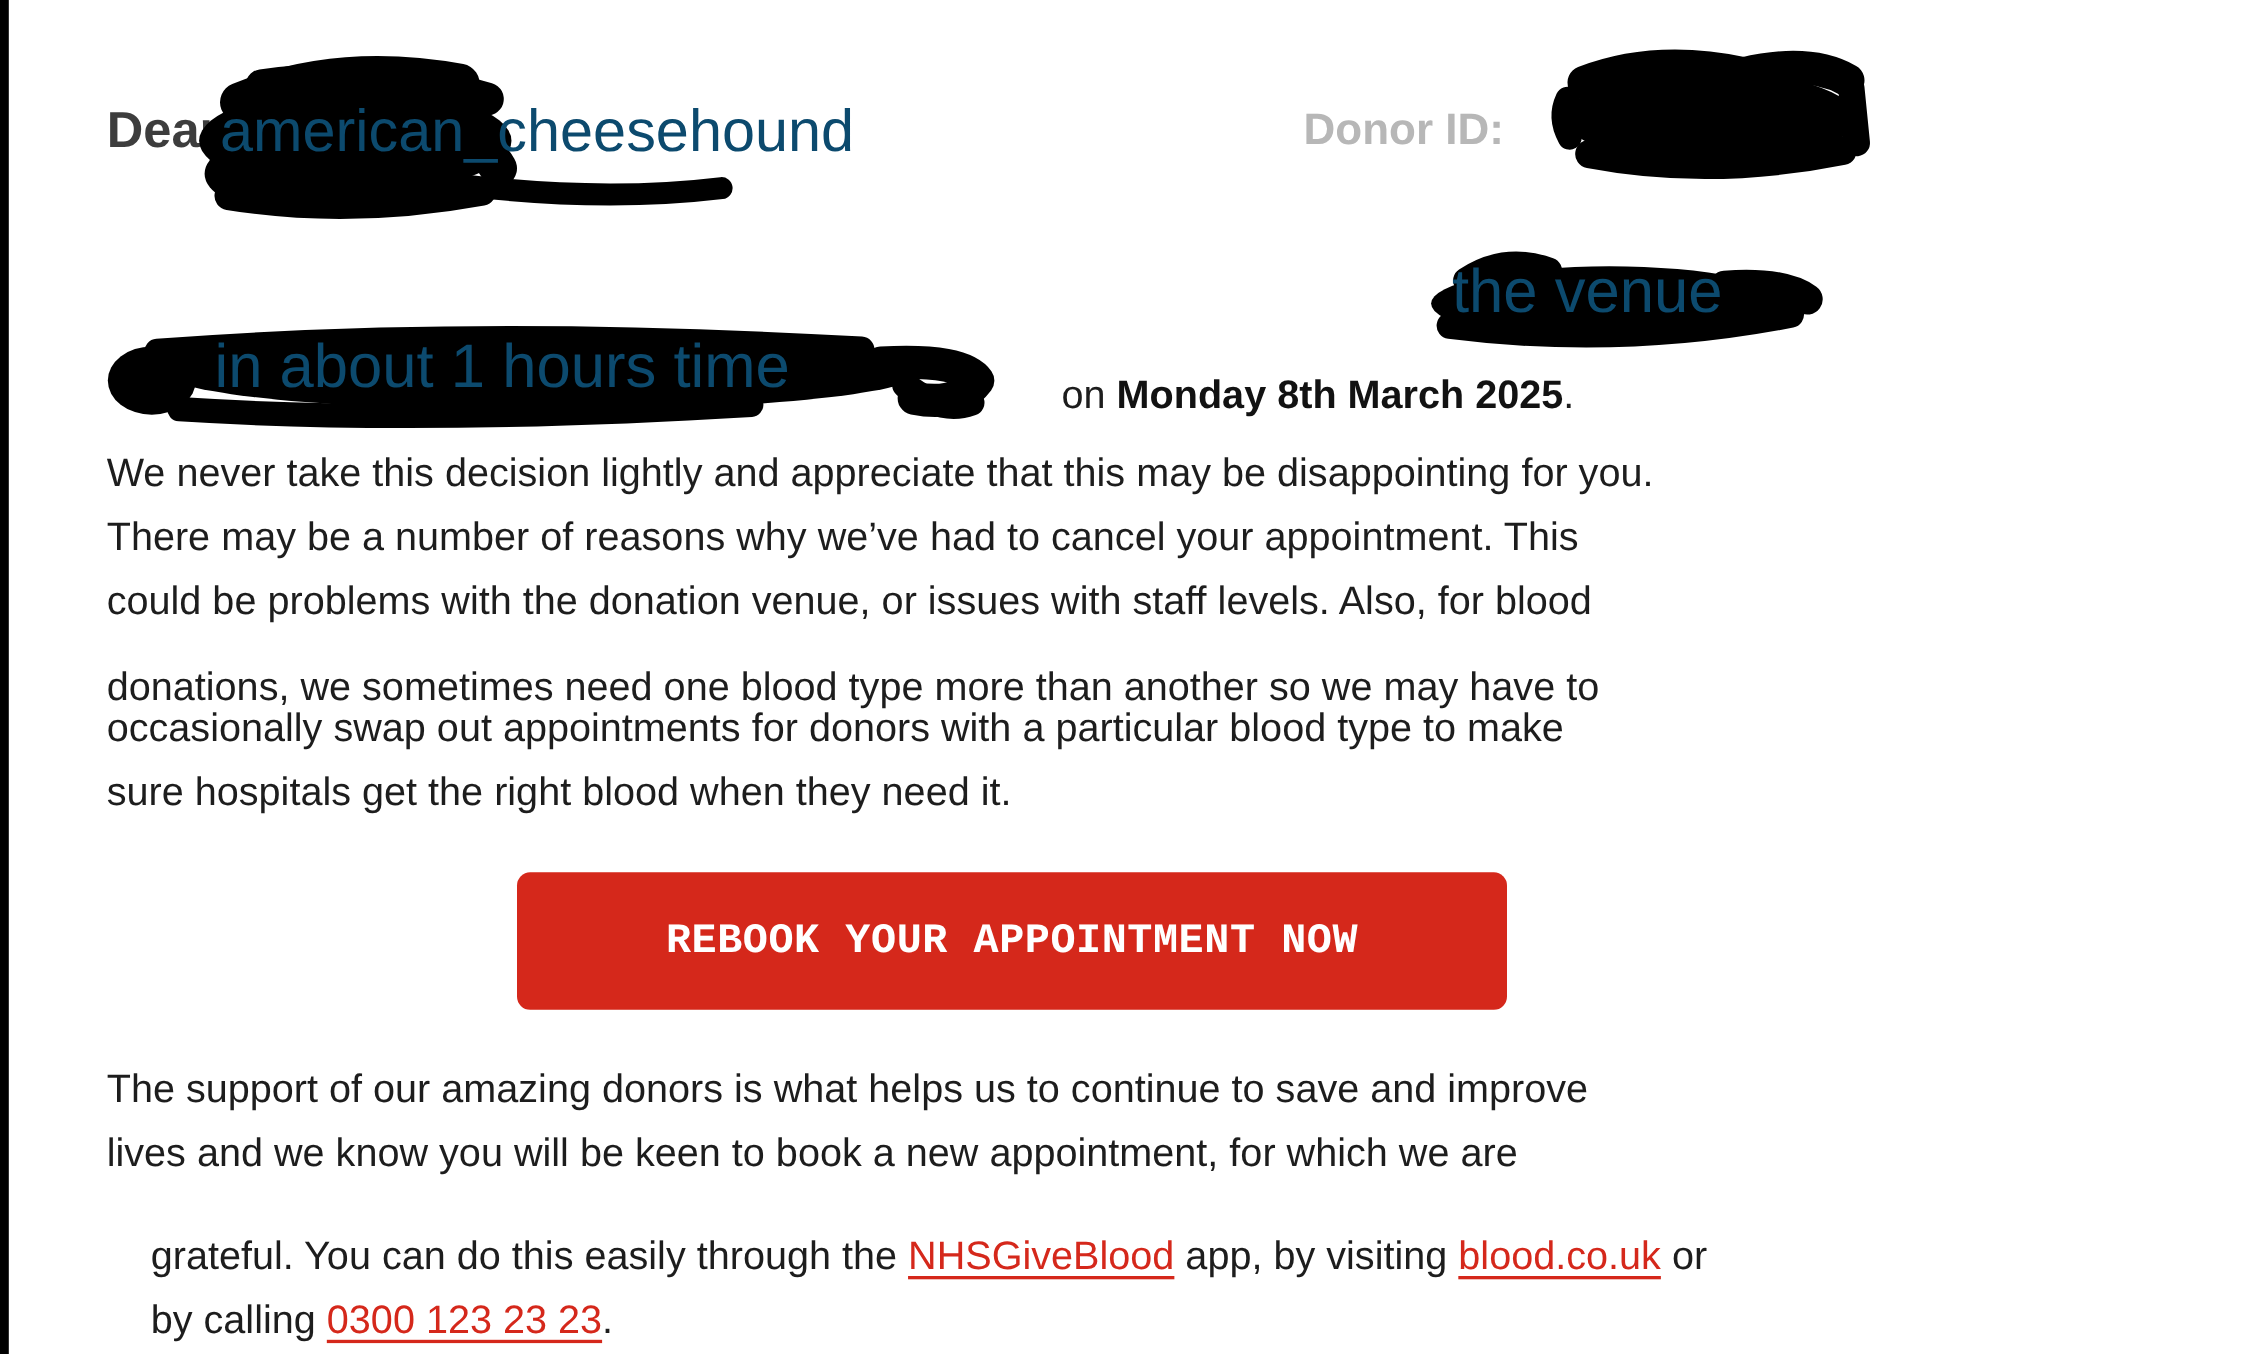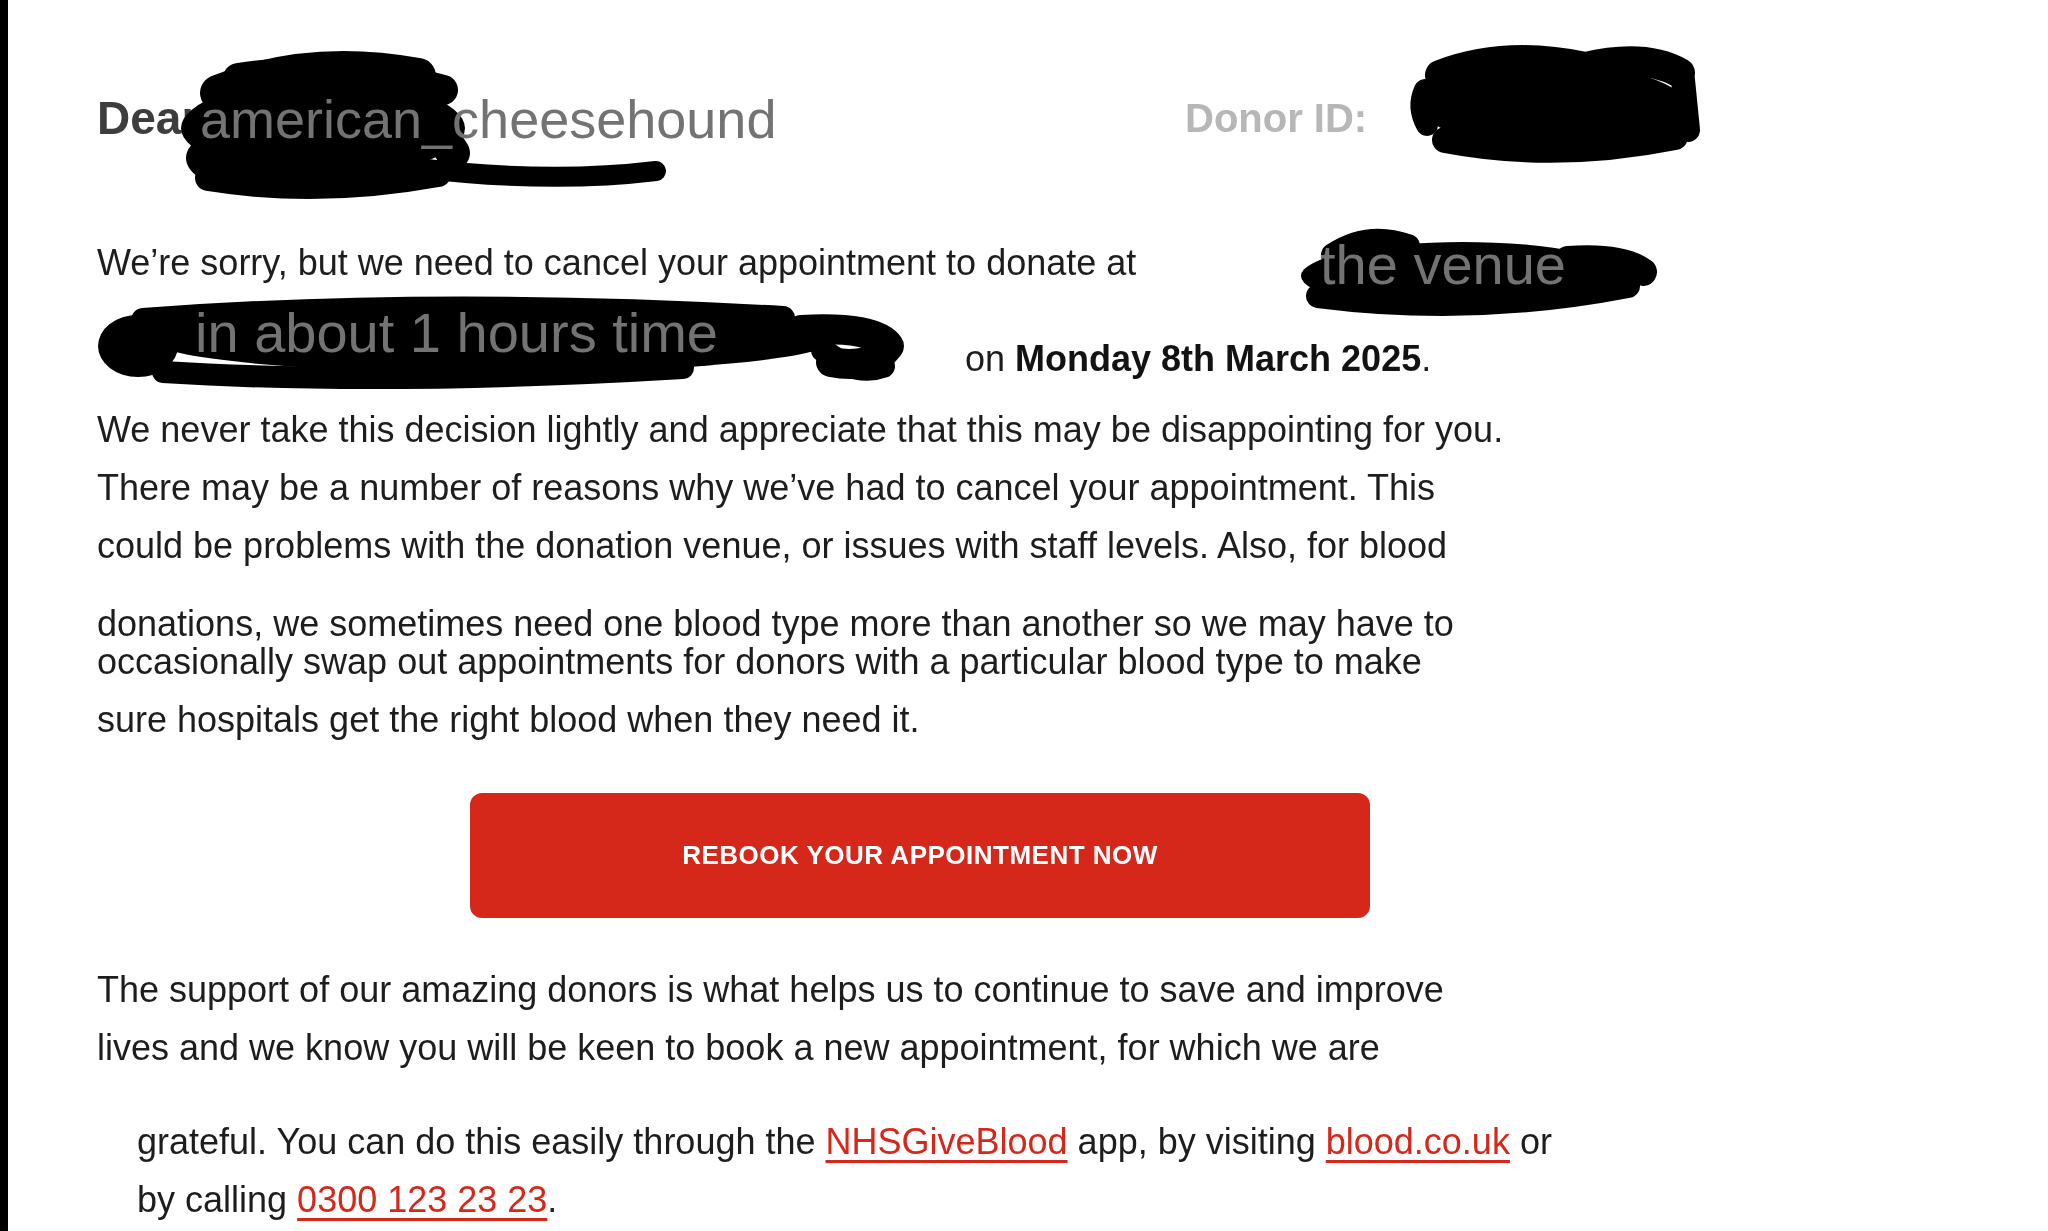--- a/index.html
+++ b/index.html
@@ -4,27 +4,27 @@
 <style>
   html,body{margin:0;padding:0;background:#ffffff;}
   #page{position:relative;width:2048px;height:1231px;background:#ffffff;
         font-family:"Liberation Sans",sans-serif;overflow:hidden;}
   .abs{position:absolute;}
   #leftbar{left:0;top:0;width:8px;height:1231px;background:#000000;z-index:5;}
   .h1{font-size:46px;font-weight:700;color:#3d3d3d;line-height:1;z-index:1;}
   .donorlabel{font-size:40px;font-weight:700;color:#b7b7b7;line-height:1;z-index:1;}
   .body-line{font-size:36px;color:#1d1d1d;line-height:36px;white-space:pre;z-index:1;}
   .bold{font-weight:700;color:#121212;}
-  .red-note{color:#737373;line-height:1;white-space:pre;z-index:3;}
+  .red-note{color:#0c4a6e;line-height:1;white-space:pre;z-index:3;}
   .note-name{font-size:54px;}
   .note-small{font-size:56px;}
   svg.scribble{z-index:2;overflow:visible;}
   .cta{position:absolute;left:470px;top:793px;width:900px;height:125px;
        background:#d5281b;border:none;border-radius:12px;color:#ffffff;
-       font-family:Liberation Sans, sans-serif;font-weight:700;font-size:26px;
+       font-family:Liberation Mono, monospace;font-weight:700;font-size:38px;
        letter-spacing:0.5px;cursor:pointer;z-index:1;}
   .link{color:#d5281b;text-decoration:underline;text-decoration-thickness:3px;
         text-underline-offset:6px;cursor:pointer;}
 </style>
 </head>
 <body>
 
 <div id="page">
 
   <div id="leftbar" class="abs"></div>
@@ -49,21 +49,20 @@
   <svg class="abs scribble" style="left:1405px;top:45px;" width="300" height="125" viewBox="0 0 300 125">
     <g fill="#000" stroke="#000" stroke-linecap="round" stroke-linejoin="round">
       <ellipse cx="150" cy="62" rx="132" ry="42" stroke="none"></ellipse>
       <path d="M35,30 Q100,5 180,22 Q240,8 275,28" fill="none" stroke-width="30"></path>
       <path d="M40,95 Q150,116 270,92" fill="none" stroke-width="26"></path>
       <path d="M278,35 L283,85" fill="none" stroke-width="24"></path>
       <path d="M20,45 Q12,62 22,80" fill="none" stroke-width="22"></path>
     </g>
   </svg>
 
-  <div class="abs body-line" style="left:97px;top:245px;">We’re sorry, but we need to cancel your appointment to donate at</div>
 
   <svg class="abs scribble" style="left:1273px;top:220px;" width="382" height="96" viewBox="0 0 382 96">
     <g fill="#000" stroke="#000" stroke-linecap="round" stroke-linejoin="round">
       <ellipse cx="190" cy="56" rx="162" ry="34" stroke="none"></ellipse>
       <path d="M60,35 Q95,12 135,26" fill="none" stroke-width="24"></path>
       <path d="M45,76 Q200,96 355,66" fill="none" stroke-width="24"></path>
       <path d="M295,40 Q348,36 370,52" fill="none" stroke-width="28"></path>
     </g>
   </svg>
   <div class="abs red-note note-small" style="left:1320px;top:237px;">the venue</div>

